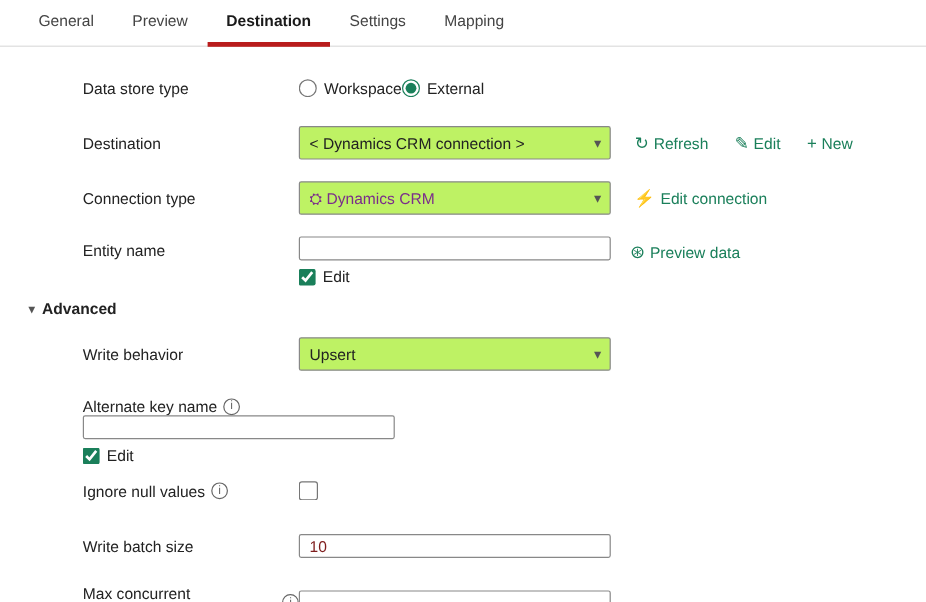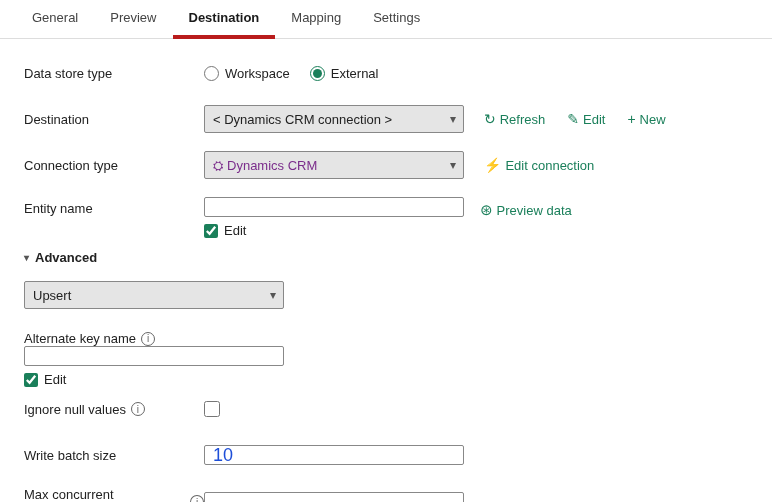--- a/index.html
+++ b/index.html
@@ -4,59 +4,59 @@
   <style>
     * { box-sizing: border-box; margin: 0; padding: 0; }
     body { font-family: 'Segoe UI', Arial, sans-serif; font-size: 13px; color: #222; background: #fff; width: 772px; min-height: 502px; }
 
     .tabs { display: flex; border-bottom: 1px solid #ddd; padding: 0 16px; text-align: center; }
     .tab { padding: 10px 16px; cursor: pointer; color: #444; font-size: 13px; border-bottom: 2px solid transparent; margin-bottom: -1px; }
     .tab.active { color: #1a1a1a; font-weight: 600; border-bottom: 4px solid #b91c1c; }
 
     .content { padding: 20px 24px; }
 
-    .form-row { display: flex; align-items: center; margin-bottom: 18px; min-height: 28px; }
+    .form-row { display: flex; align-items: center; margin-bottom: 18px; min-height: 28px; margin-left: 45px; }
     .form-label { width: 180px; font-size: 13px; color: #222; font-weight: 500; flex-shrink: 0; display: flex; align-items: center; gap: 5px; }
     .form-control { flex: 1; max-width: 480px; }
 
-    .radio-group { display: flex; align-items: flex-end; gap: 20px; }
+    .radio-group { display: flex; align-items: flex-end; }
     .radio-item { display: flex; align-items: center; gap: 6px; cursor: pointer; }
     .radio-item input[type="radio"] { accent-color: #1a7f5a; width: 15px; height: 15px; cursor: pointer; }
 
     .select-wrapper { position: relative; display: inline-block; width: 260px; }
-    .select-wrapper select { width: 100%; padding: 4px 28px 4px 8px; border: 1px solid #888; border-radius: 2px; font-size: 13px; color: #222; appearance: none; background: #e5e5e5; cursor: pointer; height: 28px; }
+    .select-wrapper select { width: 100%; padding: 4px 28px 4px 8px; border: 1px solid #888; border-radius: 2px; font-size: 13px; color: #222; appearance: none; background: #bef264; cursor: pointer; height: 28px; }
     .select-wrapper::after { content: '▾'; position: absolute; right: 8px; top: 50%; transform: translateY(-50%); pointer-events: none; color: #555; font-size: 12px; }
 
     .connection-actions { display: flex; align-items: center; gap: 14px; margin-left: 16px; }
     .action-btn { display: flex; align-items: center; gap: 4px; background: none; border: none; color: #1a7f5a; font-size: 13px; cursor: pointer; padding: 2px 4px; }
     .action-btn .icon { font-size: 14px; }
 
-    .text-input { width: 260px; height: 20px; padding: 4px 8px; border: 1px solid #888; border-radius: 2px; font-size: 18px; color: #1d4ed8; }
+    .text-input { width: 260px; height: 20px; padding: 4px 8px; border: 1px solid #888; border-radius: 2px; font-size: 13px; color: #7f1d1d; }
 
     .checkbox-row { display: flex; align-items: center; gap: 6px; margin-top: 4px; margin-bottom: 4px; }
     .checkbox-row input[type="checkbox"] { accent-color: #1a7f5a; width: 14px; height: 14px; cursor: pointer; }
     .checkbox-row label { font-size: 13px; color: #222; cursor: pointer; }
 
     .section-toggle { display: flex; align-items: center; gap: 6px; cursor: pointer; margin-bottom: 16px; margin-top: 4px; font-size: 13px; color: #222; font-weight: 600; user-select: none; }
     .section-toggle .chevron { font-size: 10px; color: #555; }
 
     .info-icon { display: inline-flex; align-items: center; justify-content: center; width: 14px; height: 14px; border-radius: 50%; border: 1px solid #666; font-size: 10px; color: #666; cursor: help; }
 
     .preview-action { display: flex; align-items: center; gap: 4px; color: #1a7f5a; font-size: 13px; cursor: pointer; background: none; border: none; }
   </style>
 </head>
 <body>
 
 <div>
   <div class="tabs">
     <div class="tab">General</div>
     <div class="tab">Preview</div>
     <div class="tab active">Destination</div>
+    <div class="tab">Settings</div>
     <div class="tab">Mapping</div>
-    <div class="tab">Settings</div>
   </div>
 </div>
 
 <div class="content">
 
   <div class="form-row">
     <div class="form-label">Data store type</div>
     <div class="form-control radio-group">
       <label class="radio-item">
         <input type="radio" name="dataStoreType" value="workspace" style="">
@@ -129,20 +129,21 @@
   </div>
 
   <div style="margin-bottom:8px;"></div>
 
   <div class="section-toggle">
     <span class="chevron">▾</span>
     <span>Advanced</span>
   </div>
 
   <div class="form-row">
+    <div class="form-label">Write behavior</div>
     <div class="select-wrapper">
       <select>
         <option>Upsert</option>
         <option>Insert</option>
         <option>Update</option>
         <option>Delete</option>
       </select>
     </div>
   </div>
 

